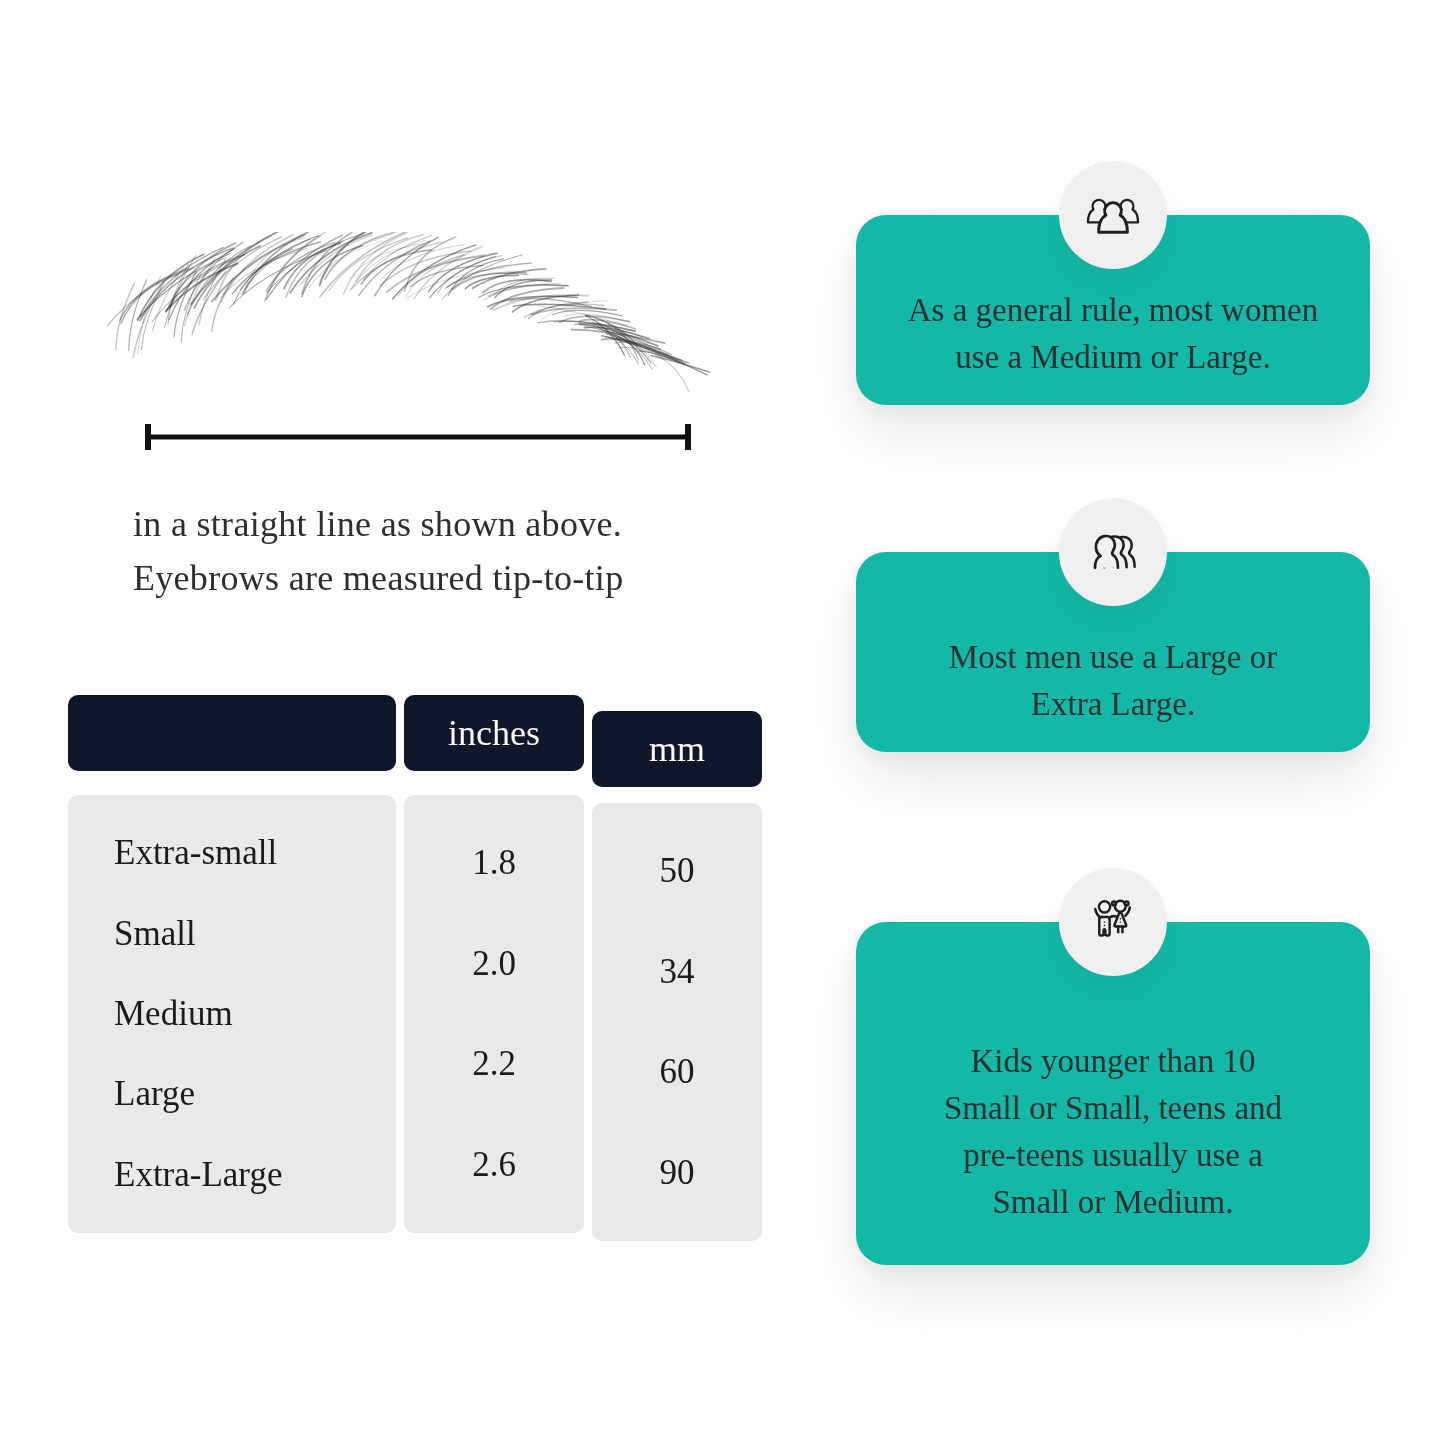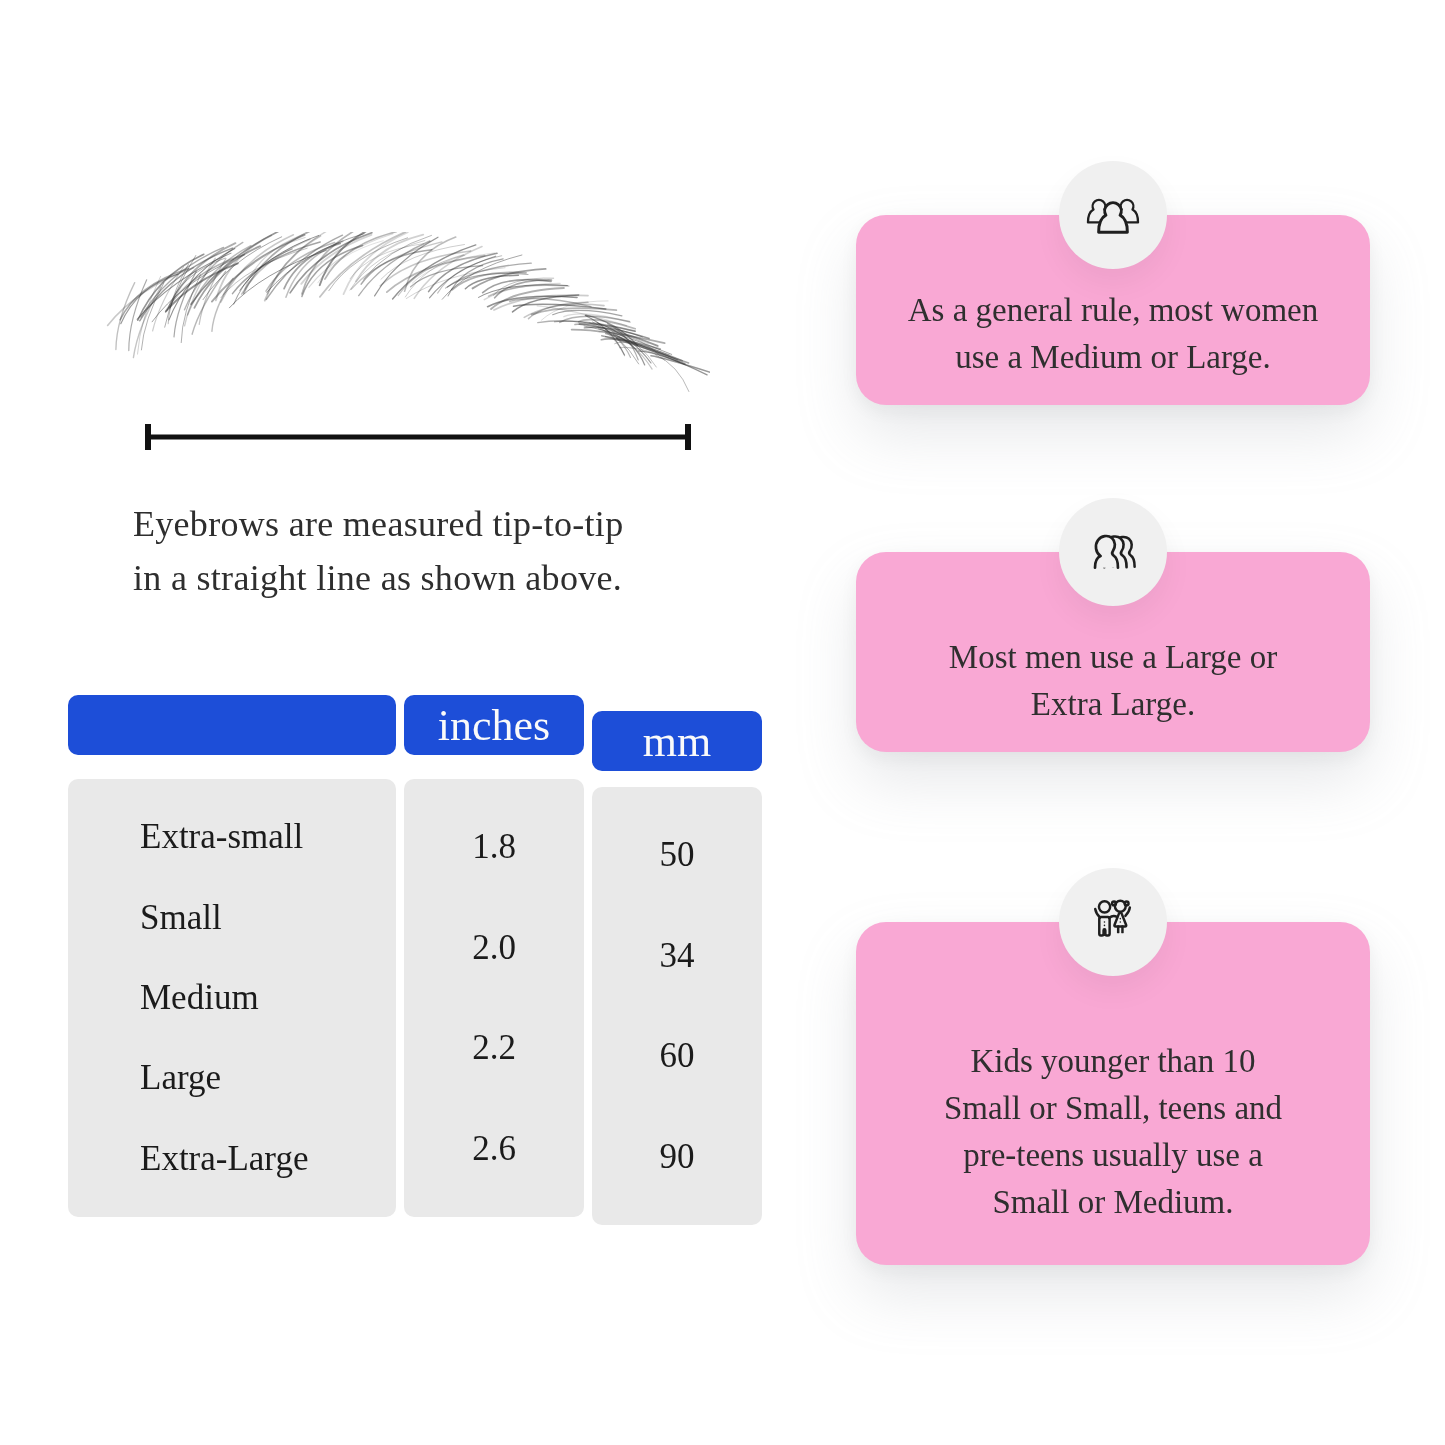--- a/index.html
+++ b/index.html
@@ -11,35 +11,35 @@
   .brow-svg{position:absolute;left:100px;top:232px;width:610px;height:170px;}
   .measure-svg{position:absolute;left:140px;top:418px;width:560px;height:38px;}
   .caption{
     position:absolute;left:133px;top:497px;width:620px;
     font-size:36px;line-height:54px;color:#2e2e2e;letter-spacing:.3px;
   }
   
   .size-table{position:absolute;left:68px;top:695px;width:694px;}
   .tbl-row{display:flex;gap:8px;}
   .hdr-cell{
-    background:#1d4ed8;border-radius:10px;height:60px;
+    background:#0f172a;border-radius:10px;height:76px;
     display:flex;align-items:center;justify-content:center;
-    color:#fafafa;font-size:44px;
+    color:#fafafa;font-size:36px;
   }
   .body-col{
     background:#e9e9e9;border-radius:10px;height:438px;margin-top:8px;
     display:flex;flex-direction:column;padding:18px 0;box-sizing:border-box;
   }
   .c1{width:328px;} .c2{width:180px;} .c3{width:170px;margin-top:16px;}
   .body-cell{flex:1;display:flex;align-items:center;justify-content:center;
     font-size:35px;color:#1b1b1b;}
-  .body-col.c1 .body-cell{justify-content:flex-start;padding-left:72px;}
+  .body-col.c1 .body-cell{justify-content:flex-start;padding-left:46px;}
   
   .card{
-    position:absolute;left:856px;width:514px;background:#f9a8d4;border-radius:30px;
+    position:absolute;left:856px;width:514px;background:#14b8a6;border-radius:30px;
     box-shadow:0 30px 60px rgba(151,157,162,0.22), 0 6px 18px rgba(0,0,0,0.05);
     display:flex;align-items:center;justify-content:center;
   }
   .card-text{font-size:33px;line-height:47px;text-align:center;color:#2f2f2f;}
   .icon-circle{
     position:absolute;left:1059px;width:108px;height:108px;border-radius:50%;
     background:#f0f0f0;display:flex;align-items:center;justify-content:center;
     box-shadow:0 14px 30px rgba(0,0,0,0.05);z-index:3;
   }
   .card{z-index:2;}
@@ -194,22 +194,22 @@
       <path d="M 485.7,83.1 Q 517.6,90.5 537.6,113.8" fill="none" stroke="#2f2f2f" stroke-width="1.31" stroke-opacity="0.49" stroke-linecap="round"></path>
     </svg>
 
   <svg class="measure-svg" viewBox="0 0 560 38">
     <line x1="8" y1="19" x2="548" y2="19" stroke="#111" stroke-width="5"></line>
     <line x1="8" y1="6" x2="8" y2="32" stroke="#111" stroke-width="6"></line>
     <line x1="548" y1="6" x2="548" y2="32" stroke="#111" stroke-width="6"></line>
   </svg>
 
   <div class="caption">
+    <div>in a straight line as shown above.</div>
     <div>Eyebrows are measured tip-to-tip</div>
-    <div>in a straight line as shown above.</div>
   </div>
 
   <div class="size-table">
     <div class="tbl-row">
       <div class="hdr-cell c1">
           <span></span>
         </div>
       <div class="hdr-cell c2">
           <span>inches</span>
         </div>

